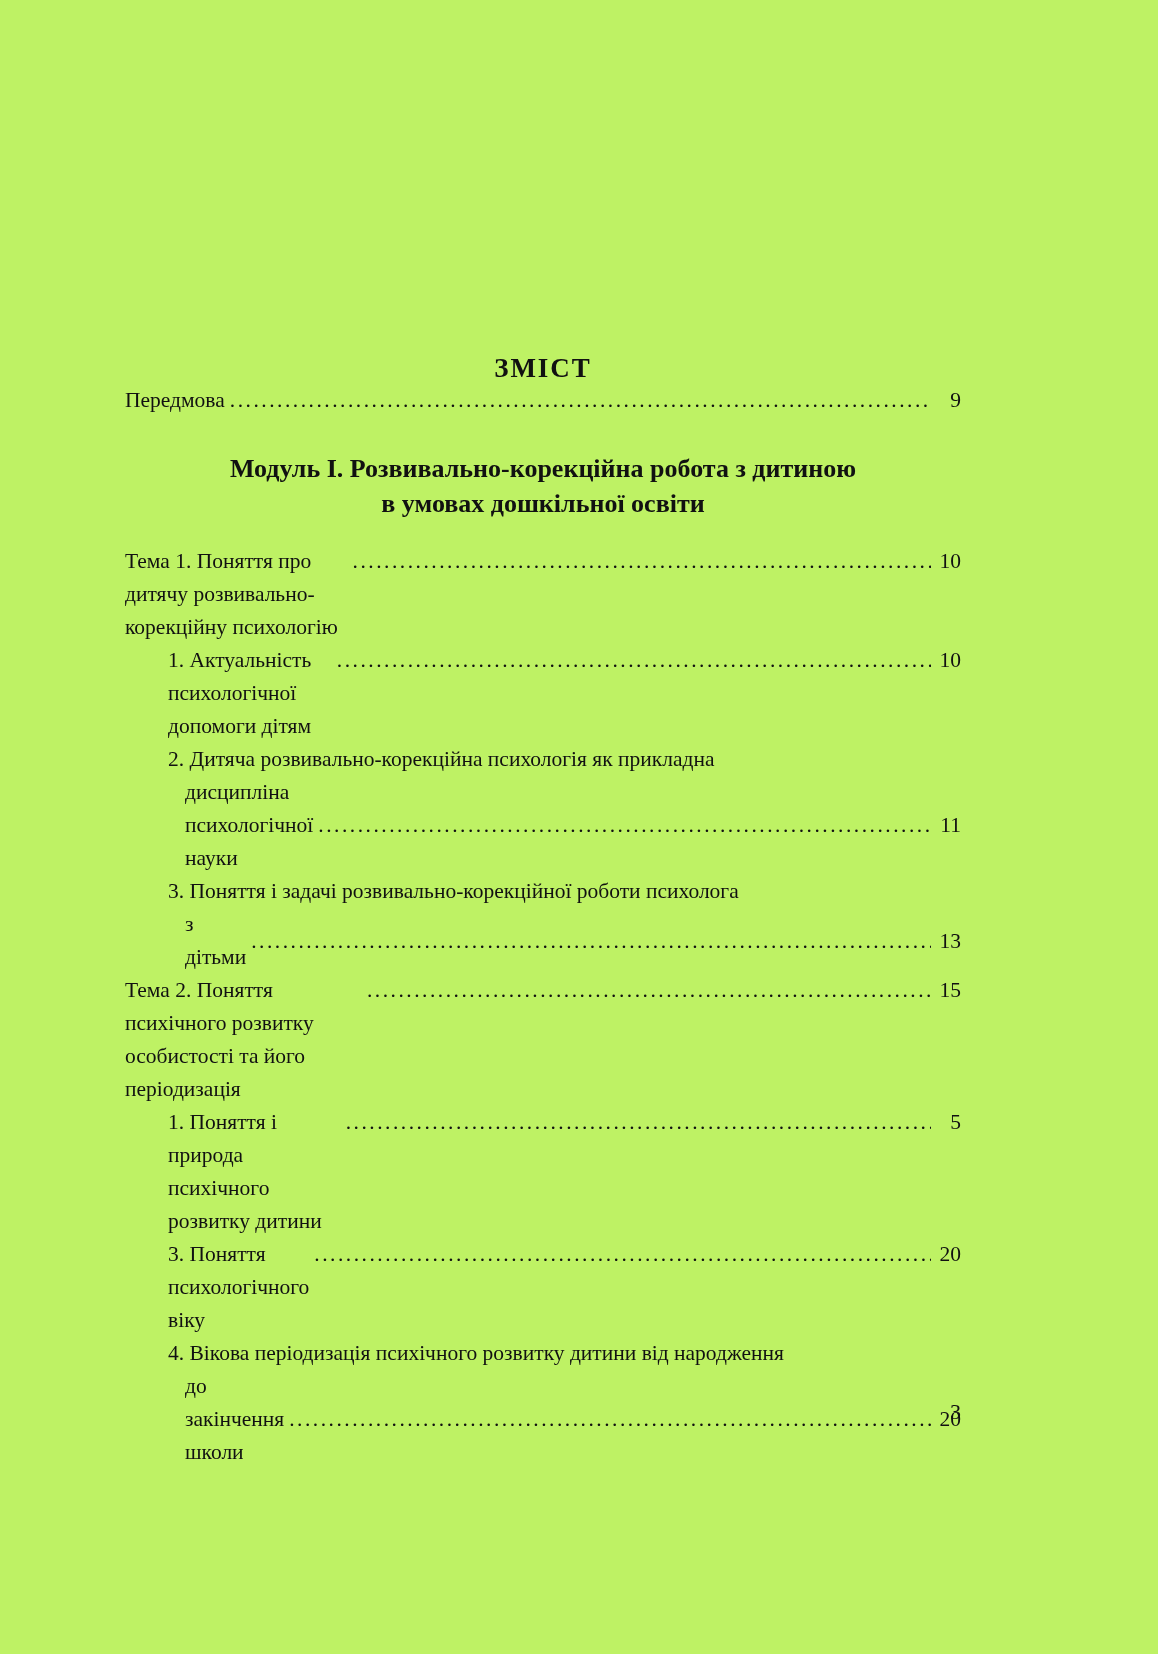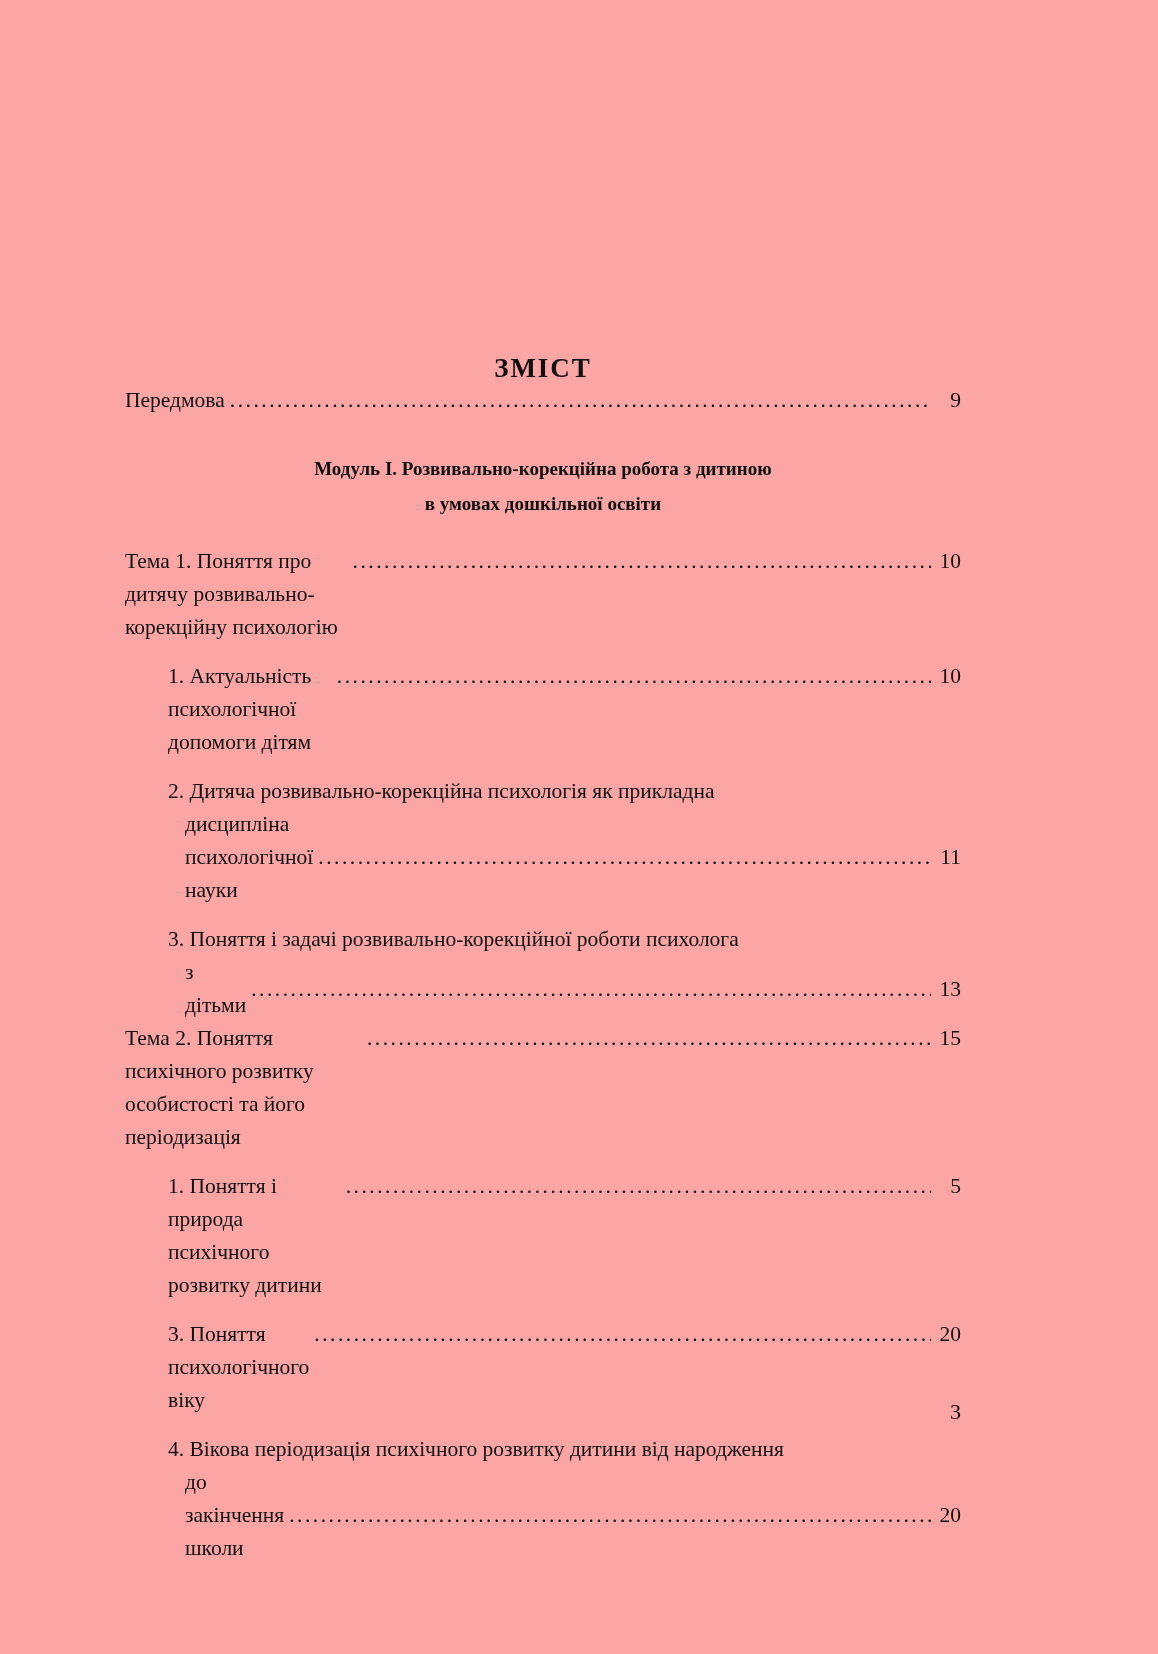--- a/index.html
+++ b/index.html
@@ -4,21 +4,21 @@
 <style>
   html, body {
     margin: 0;
     padding: 0;
     background: #ffffff;
   }
   .page {
     position: relative;
     width: 1158px;
     height: 1654px;
-    background: #fca5a5;
+    background: #bef264;
     color: #111111;
     font-family: "Liberation Serif", "DejaVu Serif", serif;
     overflow: hidden;
   }
   .content {
     position: absolute;
     left: 125px;
     top: 0;
     width: 836px;
   }
@@ -34,29 +34,29 @@
     display: flex;
     align-items: baseline;
     font-size: 21.5px;
     line-height: 33px;
   }
   .preface-row {
   }
   .module-heading {
     margin-top: 34px;
     text-align: center;
-    font-size: 19px;
+    font-size: 26px;
     font-weight: bold;
     line-height: 35px;
   }
   .toc-list {
     margin-top: 24px;
   }
   .ind0 { padding-left: 0; }
-  .ind2 { padding-left: 43px; margin-top: 16px; }
+  .ind2 { padding-left: 43px; }
   .ind3 { padding-left: 60px; align-items: center; }
   .txt {
     flex: 0 1 auto;
   }
   .leader {
     flex: 1 1 auto;
     min-width: 8px;
     overflow: hidden;
     white-space: nowrap;
     margin: 0 4px 0 5px;

